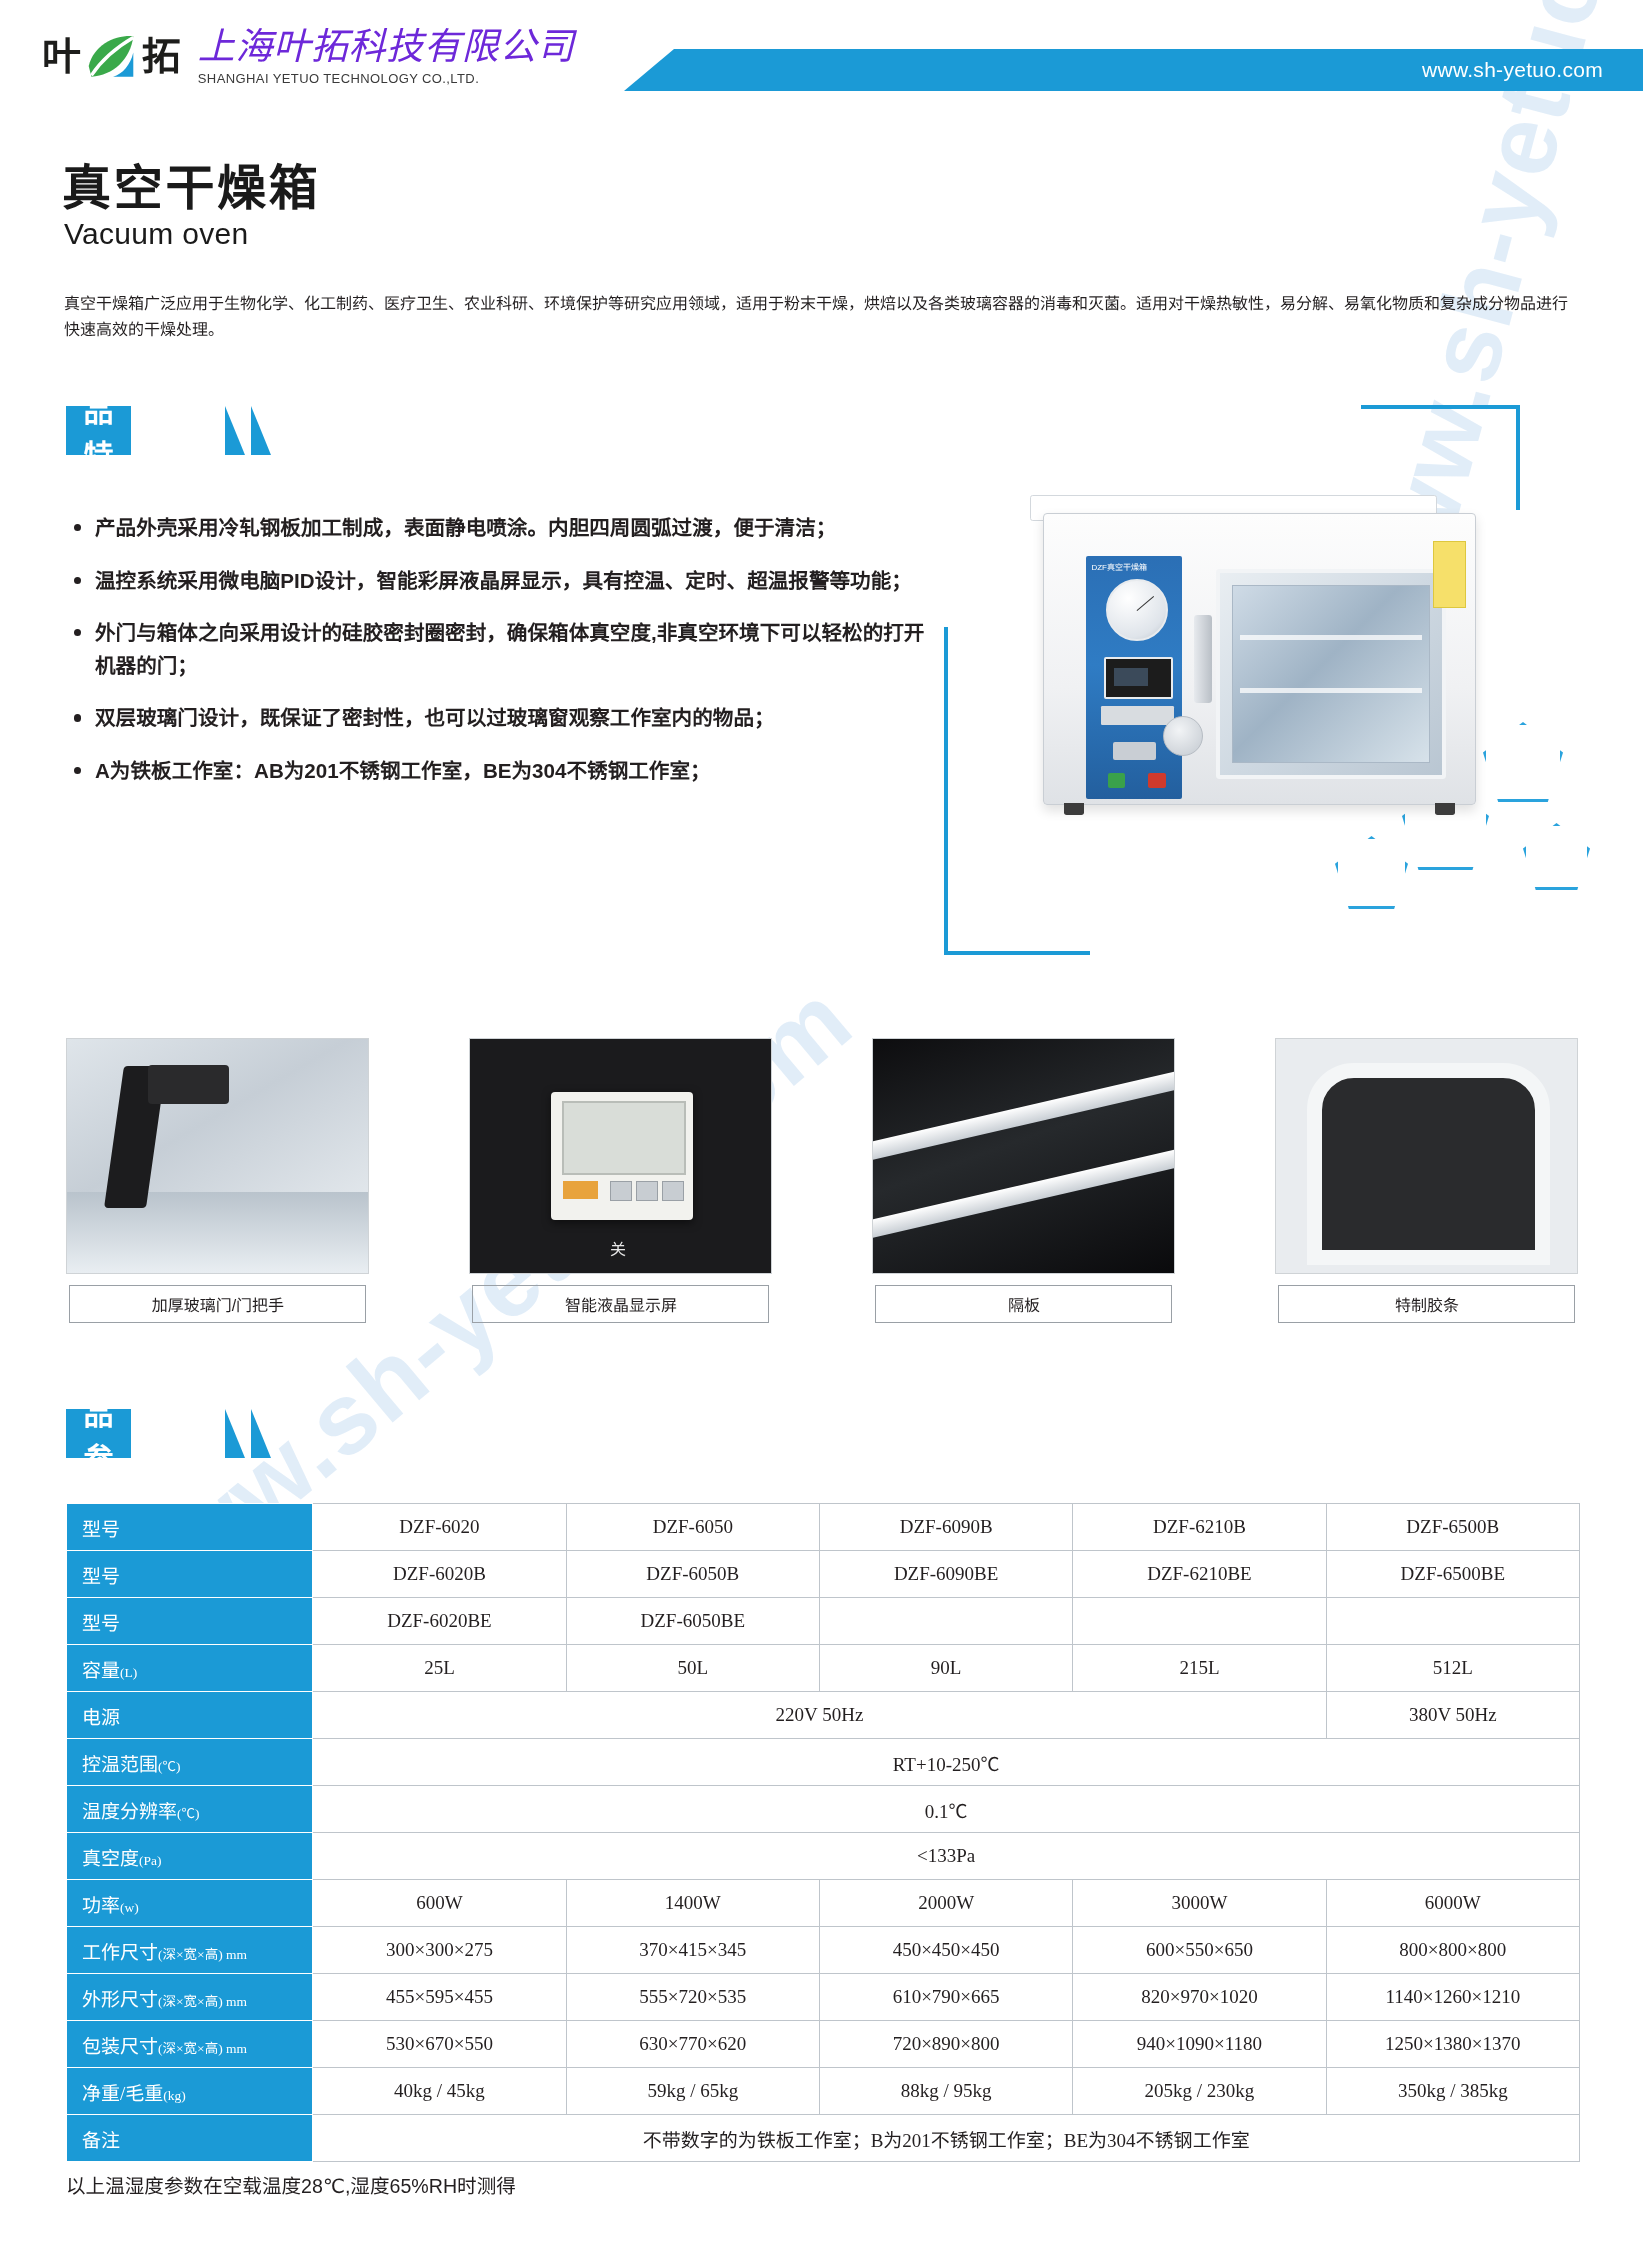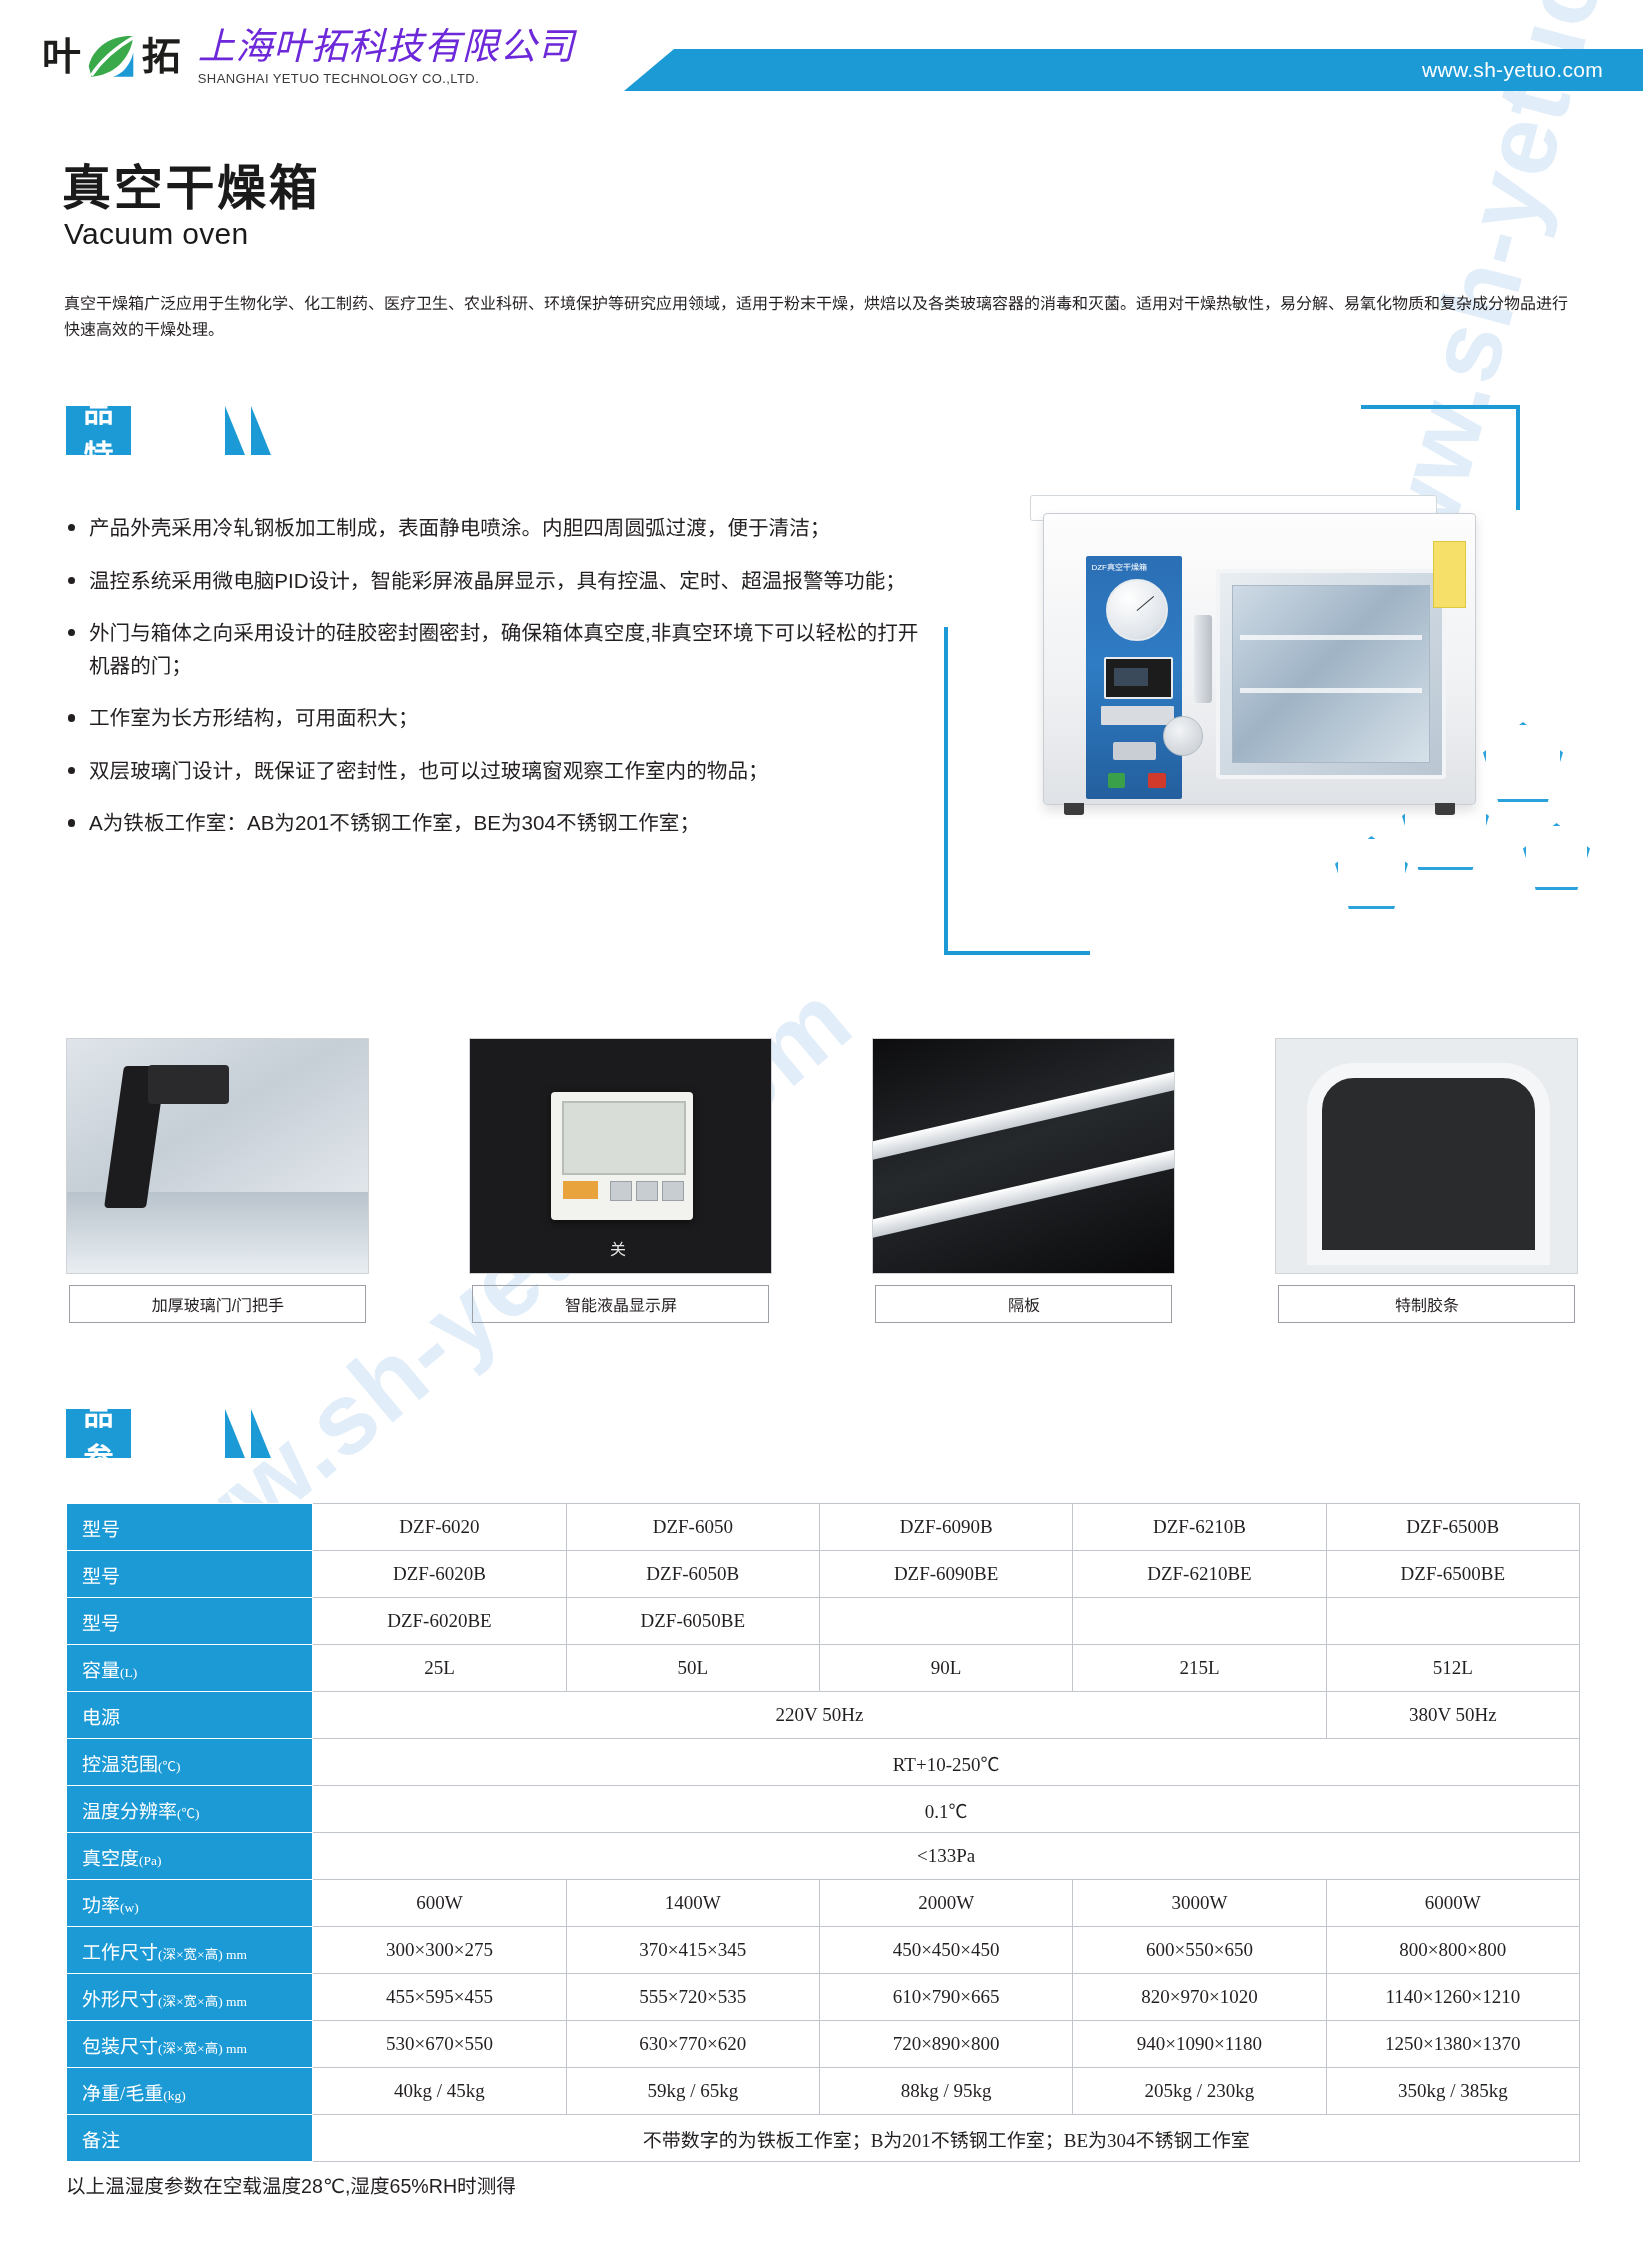--- a/index.html
+++ b/index.html
@@ -184,24 +184,25 @@
     position: absolute;
     top: 0;
     display: block;
     width: 0; height: 0;
     border-style: solid;
   }
 
   
   .features {
     position: absolute;
-    left: 61px;
+    left: 67px;
     top: 512px;
     width: 876px;
     z-index: 10;
+    font-weight: bold;
   }
   .feature {
     position: relative;
     padding-left: 28px;
     font-size: 20.6px;
     line-height: 1.58;
     margin-bottom: 20px;
     color: #231f20;
   }
   .feature:before {
@@ -590,21 +591,20 @@
   <div class="slash" style="left:159px;">
     <i style="left:0;  border-width:49px 0 0 20px; border-color:transparent transparent transparent #1b9ad6;"></i>
     <i style="left:26px; border-width:49px 0 0 20px; border-color:transparent transparent transparent #1b9ad6;"></i>
   </div>
 </div>
 
 <div class="features">
   <div class="feature">产品外壳采用冷轧钢板加工制成，表面静电喷涂。内胆四周圆弧过渡，便于清洁；</div>
   <div class="feature">温控系统采用微电脑PID设计，智能彩屏液晶屏显示，具有控温、定时、超温报警等功能；</div>
   <div class="feature">外门与箱体之向采用设计的硅胶密封圈密封，确保箱体真空度,非真空环境下可以轻松的打开机器的门；</div>
-  <div class="feature">工作室为长方形结构，可用面积大；</div>
   <div class="feature">双层玻璃门设计，既保证了密封性，也可以过玻璃窗观察工作室内的物品；</div>
   <div class="feature">A为铁板工作室：AB为201不锈钢工作室，BE为304不锈钢工作室；</div>
 </div>
 
 <div class="hero">
   <div class="deco-bracket br-tr"></div>
   <div class="deco-bracket br-bl"></div>
 
   <div class="penta" style="left:472px; top:378px; width:81px; height:81px; clip-path:polygon(50% 0,100% 38%,81% 100%,19% 100%,0 38%);"></div>
   <div class="penta" style="left:553px; top:317px; width:74px; height:74px; clip-path:polygon(50% 0,100% 38%,81% 100%,19% 100%,0 38%);"></div>

